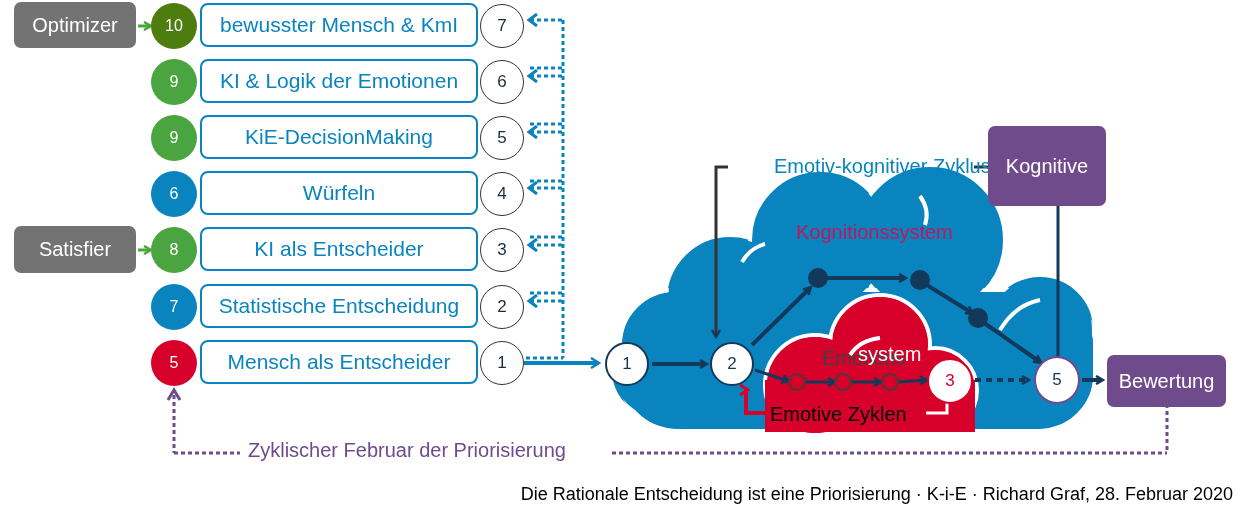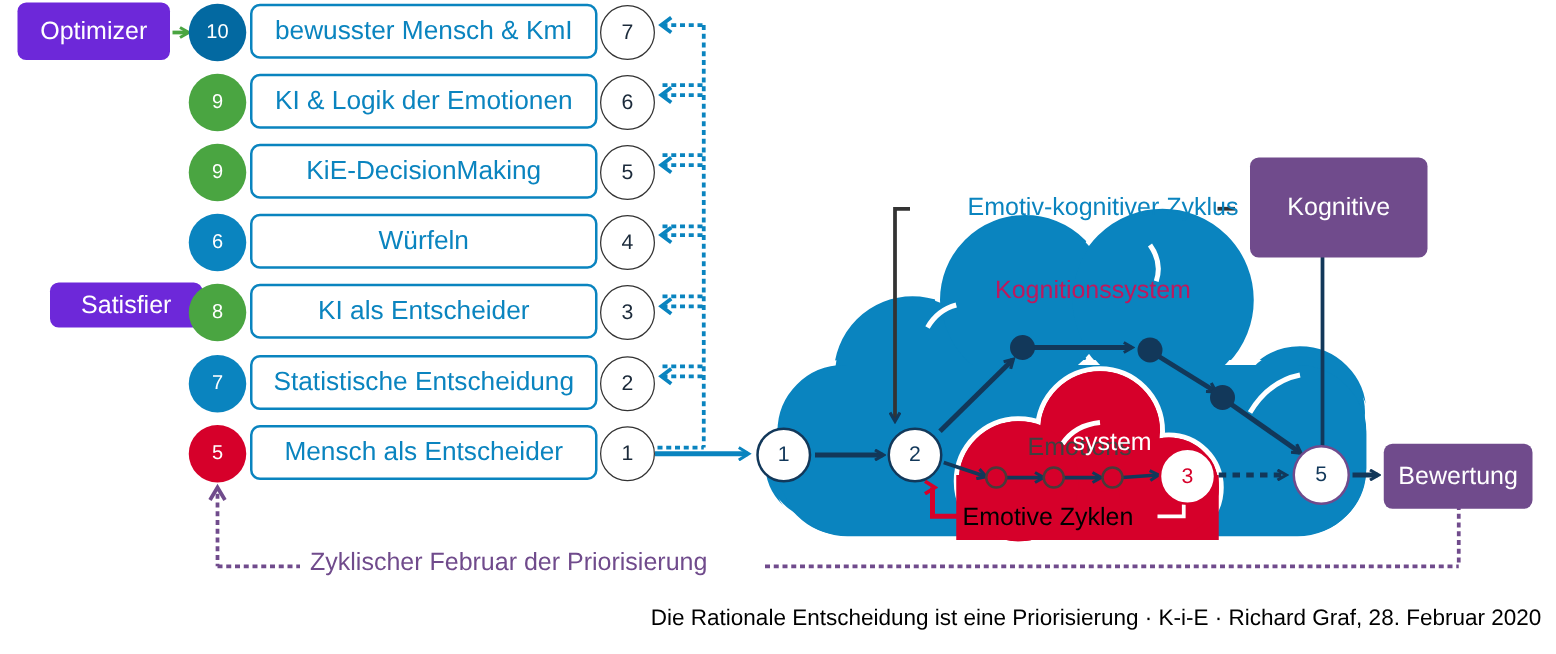--- a/index.html
+++ b/index.html
@@ -1,19 +1,19 @@
 <!DOCTYPE html>
 <html><head>
 <meta charset="utf-8">
 <style>
   html,body{margin:0;padding:0;background:#fff;}
   body{width:1245px;height:523px;position:relative;overflow:hidden;font-family:"Liberation Sans",sans-serif;}
   .abs{position:absolute;}
   .tag{position:absolute;border-radius:7px;color:#fff;display:flex;align-items:center;justify-content:center;text-align:center;font-size:20px;line-height:1.25;}
-  .green{background:#6d28d9;align-items:center;}
+  .green{background:#737373;align-items:center;}
   .purple{background:#704b8c;}
   .score{position:absolute;width:46px;height:46px;border-radius:50%;color:#fff;display:flex;align-items:center;justify-content:center;font-size:16px;}
   .opt{position:absolute;left:200px;width:278px;height:44px;border:2px solid #0a84bf;border-radius:8px;color:#0a84bf;display:flex;align-items:center;justify-content:center;font-size:21px;background:#fff;box-sizing:border-box;text-align:right;}
   .rank{position:absolute;left:480px;width:44px;height:44px;border:1.5px solid #333;border-radius:50%;color:#1b2a3a;display:flex;align-items:center;justify-content:center;font-size:17px;background:#fff;box-sizing:border-box;}
   .footer{position:absolute;right:12px;top:484px;font-size:18px;color:#000000;}
 </style>
 </head>
 <body>
 
 <svg class="abs" style="left:0;top:0" width="1245" height="523">
@@ -137,27 +137,27 @@
     <line x1="612" y1="453" x2="1167" y2="453"></line>
     <line x1="174" y1="453" x2="240" y2="453"></line>
     <line x1="174" y1="395" x2="174" y2="453"></line>
   </g>
   <path d="M168 400 L174 390 L180 400" stroke="#704b8c" stroke-width="3" fill="none"></path>
 </svg>
 
 <div class="tag green" style="left:14px;top:2px;width:122px;height:46px;">
   <span>Optimizer</span>
 </div>
-<div class="tag green" style="left:14px;top:226px;width:122px;height:36px;margin-left:26px;">
+<div class="tag green" style="left:14px;top:226px;width:122px;height:47px;">
   <span>Satisfier</span>
 </div>
 
 <div>
   <div>
-    <div class="score" style="left:151px;top:3px;background:#0369a1">10</div>
+    <div class="score" style="left:151px;top:3px;background:#4d7c0f">10</div>
     <div class="opt" style="top:3px">bewusster Mensch &amp; KmI</div>
     <div class="rank" style="top:4px">7</div>
   </div>
   <div>
     <div class="score" style="left:151px;top:59px;background:#4aa541">9</div>
     <div class="opt" style="top:59px">KI &amp; Logik der Emotionen</div>
     <div class="rank" style="top:60px">6</div>
   </div>
   <div>
     <div class="score" style="left:151px;top:115px;background:#4aa541">9</div>
@@ -190,21 +190,21 @@
 <div class="abs" style="left:710px;top:342px;width:44px;height:44px;border-radius:50%;background:#fff;border:2px solid #12385a;box-sizing:border-box;display:flex;align-items:center;justify-content:center;font-size:17px;color:#12385a;">2</div>
 <div class="abs" style="left:927px;top:358px;width:46px;height:46px;border-radius:50%;background:#fff;border:2px solid #d6002a;box-sizing:border-box;display:flex;align-items:center;justify-content:center;font-size:17px;color:#d6002a;">3</div>
 <div class="abs" style="left:1034px;top:356px;width:46px;height:48px;border-radius:50%;background:#fff;border:2px solid #704b8c;box-sizing:border-box;display:flex;align-items:center;justify-content:center;font-size:17px;color:#12385a;">5</div>
 
 <div class="abs" style="left:728px;top:155px;font-size:20px;color:#0a84bf;white-space:nowrap;margin-left:46px;">Emotiv-kognitiver Zyklus</div>
 <div class="abs" style="left:796px;top:221px;font-size:20px;color:#be185d;white-space:nowrap;">Kognitionssystem</div>
 <div class="abs" style="left:822px;top:321px;font-size:20px;color:#404040;white-space:nowrap;line-height:1;margin-top:27px;">Emotions</div>
 <div class="abs" style="left:858px;top:344px;font-size:20px;color:#fff;white-space:nowrap;line-height:1;">system</div>
 <div class="abs" style="left:770px;top:403px;font-size:20px;color:#000000;white-space:nowrap;">Emotive Zyklen</div>
 
-<div class="tag purple" style="left:988px;top:126px;width:142px;height:80px;flex-direction:column;margin-left:12px;">
+<div class="tag purple" style="left:988px;top:126px;width:118px;height:80px;flex-direction:column;">
   <span>Kognitive</span>
 </div>
 <div class="tag purple" style="left:1107px;top:355px;width:119px;height:52px;">
   <span>Bewertung</span>
 </div>
 
 <div class="abs" style="left:248px;top:439px;font-size:20px;color:#704b8c;white-space:nowrap;">Zyklischer Februar der Priorisierung</div>
 
 <div class="footer">Die Rationale Entscheidung ist eine Priorisierung · K-i-E · Richard Graf, 28. Februar 2020</div>
 

